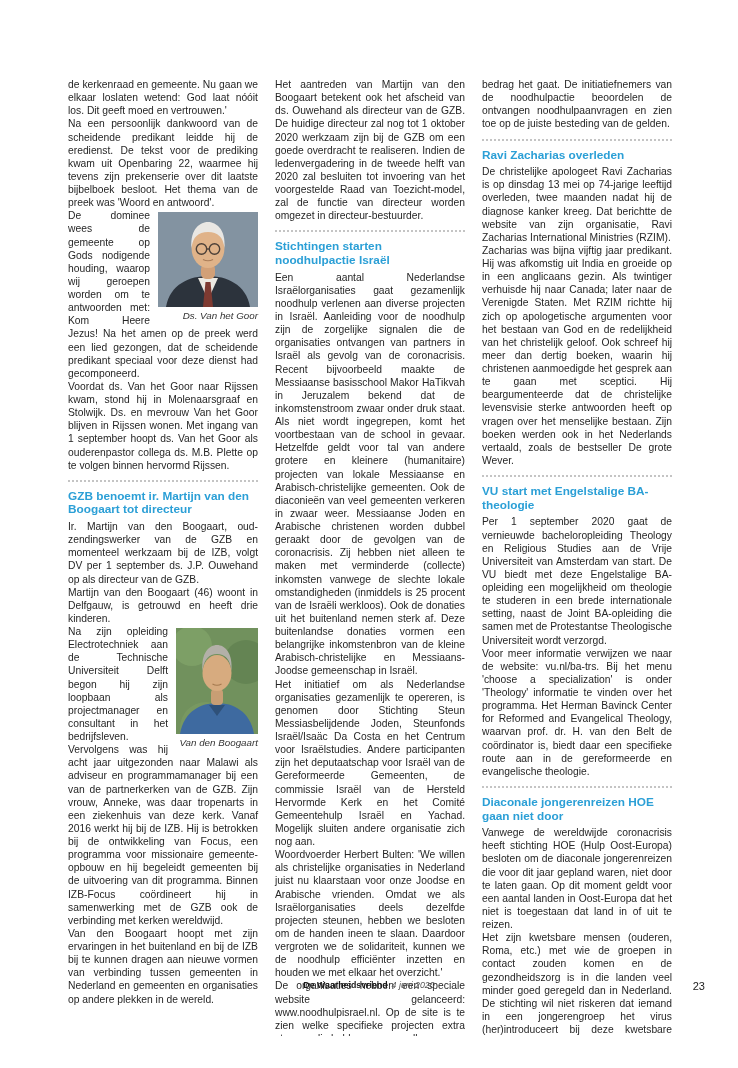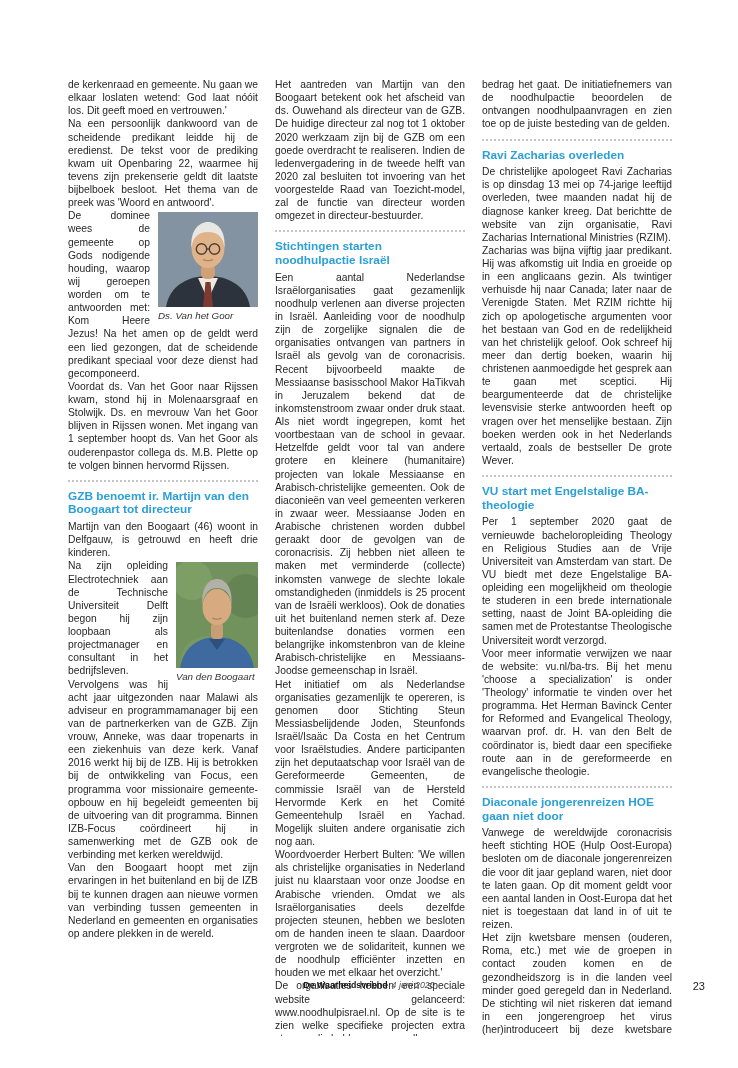--- a/index.html
+++ b/index.html
@@ -23,39 +23,39 @@
   }
   .article-heading {
     font-size:11.8px; line-height:1.16; font-weight:bold;
     color:#2b9fd6; margin:8px 0 3px; text-align:left;
   }
   .separator { border-top:2px dotted #c4c4c4; margin:8px 0; height:0; }
   .photo-float { float:right; margin:3px 0 4px 8px; }
   .photo-float svg { display:block; }
   .caption {
     font-size:9.8px; font-style:italic; color:#333333;
-    margin-top:3px; line-height:1.2; text-align:left;
+    margin-top:3px; line-height:1.2; text-align:right;
   }
   .clear-right { clear:right; }
   .footer { position:absolute; left:0; top:980px; width:738px; font-size:8.8px; color:#1a1a1a; }
   .footer-center { text-align:center; }
   .footer-title { font-weight:bold; }
   .footer-date { font-style:italic; color:#555555; margin-left:4px; }
   .footer-page { position:absolute; right:33px; top:0; font-size:11px; color:#222222; }
 </style>
 </head>
 <body>
 
 <div class="page">
 
   <main class="columns">
 
     <section class="col">
       <p class="body-text">de kerkenraad en gemeente. Nu gaan we elkaar loslaten wetend: God laat nóóit los. Dit geeft moed en vertrouwen.'</p>
-      <p class="body-text">Na een persoonlijk dankwoord van de scheidende predikant leidde hij de eredienst. De tekst voor de prediking kwam uit Openbaring 22, waarmee hij tevens zijn prekenserie geldt dit laatste bijbelboek besloot. Het thema van de preek was 'Woord en antwoord'.</p>
+      <p class="body-text">Na een persoonlijk dankwoord van de scheidende predikant leidde hij de eredienst. De tekst voor de prediking kwam uit Openbaring 22, waarmee hij tevens zijn prekenserie over dit laatste bijbelboek besloot. Het thema van de preek was 'Woord en antwoord'.</p>
 
       <figure class="photo-float">
         <svg width="100" height="95" viewBox="0 0 100 95">
           <rect width="100" height="95" fill="#8696a4"></rect>
           <rect width="100" height="95" fill="#7d8e9d" opacity="0.35"></rect>
           <path d="M8,95 C12,72 32,64 50,64 C68,64 88,72 92,95 Z" fill="#2c333c"></path>
           <path d="M40,66 L50,88 L60,66 Z" fill="#ece9e2"></path>
           <path d="M47.5,70 L52.5,70 L55,95 L45,95 Z" fill="#7e3a31"></path>
           <rect x="43" y="52" width="14" height="15" rx="5" fill="#d2a077"></rect>
           <ellipse cx="50" cy="36" rx="16.5" ry="20" fill="#e0b389"></ellipse>
@@ -63,25 +63,26 @@
           <g fill="none" stroke="#4c4038" stroke-width="1.4">
             <circle cx="43.5" cy="37" r="5.2"></circle>
             <circle cx="56.5" cy="37" r="5.2"></circle>
             <path d="M48.7,37 L51.3,37"></path>
           </g>
           <path d="M45,47.5 Q50,50 55,47.5" fill="none" stroke="#a97c58" stroke-width="1.2"></path>
         </svg>
         <figcaption class="caption">Ds. Van het Goor</figcaption>
       </figure>
 
-      <p class="body-text">De dominee wees de gemeente op Gods nodigende houding, waarop wij geroepen worden om te antwoorden met: Kom Heere Jezus! Na het amen op de geldt werd een lied gezongen, dat de scheidende predikant speciaal voor deze dienst had gecomponeerd.</p>
+      <p class="body-text">De dominee wees de gemeente op Gods nodigende houding, waarop wij geroepen worden om te antwoorden met: Kom Heere Jezus! Na het amen op de preek werd een lied gezongen, dat de scheidende predikant speciaal voor deze dienst had gecomponeerd.</p>
       <p class="body-text clear-right">Voordat ds. Van het Goor naar Rijssen kwam, stond hij in Molenaarsgraaf en Stolwijk. Ds. en mevrouw Van het Goor blijven in Rijssen wonen. Met ingang van 1 september hoopt ds. Van het Goor als ouderenpastor collega ds. M.B. Plette op te volgen binnen hervormd Rijssen.</p>
 
       <div class="separator"></div>
       <h2 class="article-heading">GZB benoemt ir. Martijn van den Boogaart tot directeur</h2>
+      <p class="body-text">Ir. Martijn van den Boogaart, oud-zendingswerker van de GZB en momenteel werkzaam bij de IZB, volgt DV per 1 september ds. J.P. Ouwehand op als directeur van de GZB.</p>
       <p class="body-text">Martijn van den Boogaart (46) woont in Delfgauw, is getrouwd en heeft drie kinderen.</p>
 
       <figure class="photo-float">
         <svg width="82" height="106" viewBox="0 0 82 106">
           <rect width="82" height="106" fill="#71915d"></rect>
           <circle cx="16" cy="18" r="20" fill="#86a96c" opacity="0.6"></circle>
           <circle cx="70" cy="34" r="22" fill="#5a7a4a" opacity="0.55"></circle>
           <circle cx="30" cy="100" r="26" fill="#7fa065" opacity="0.5"></circle>
           <path d="M4,106 C8,83 25,75 41,75 C57,75 74,83 78,106 Z" fill="#3e6aa0"></path>
           <path d="M33,77 L41,88 L49,77 Z" fill="#2f5179"></path>

